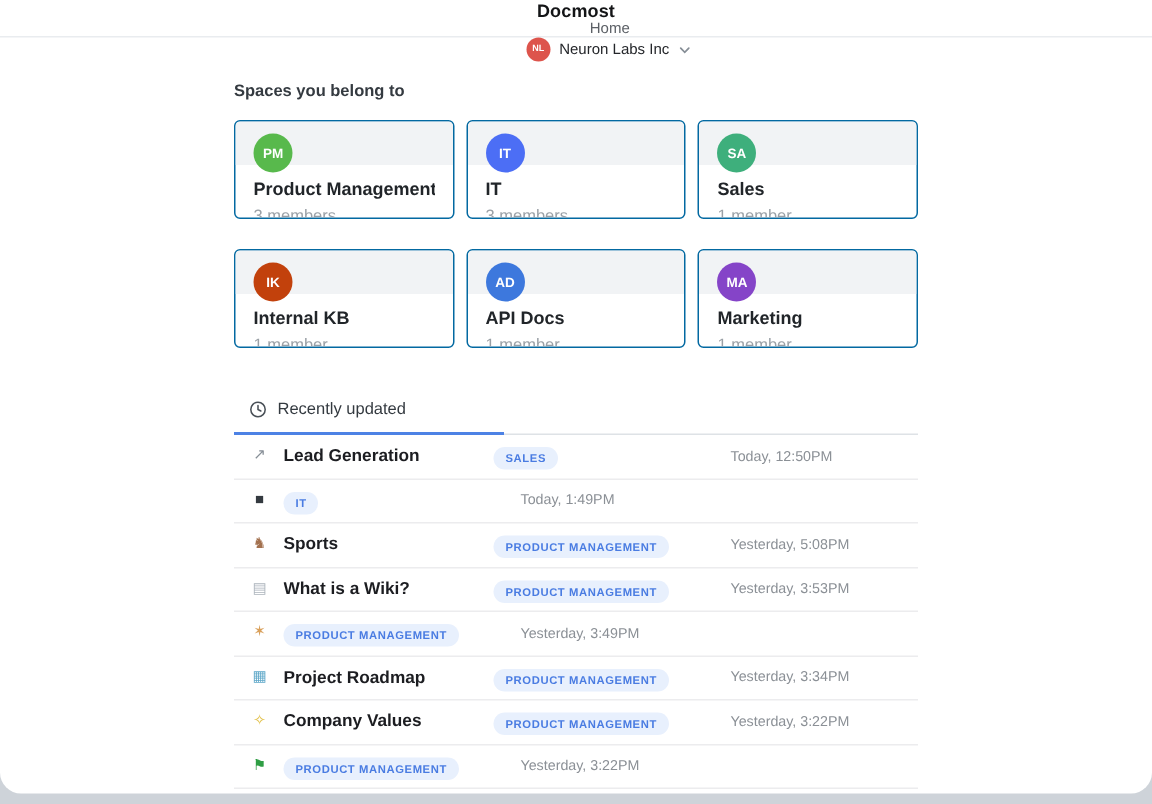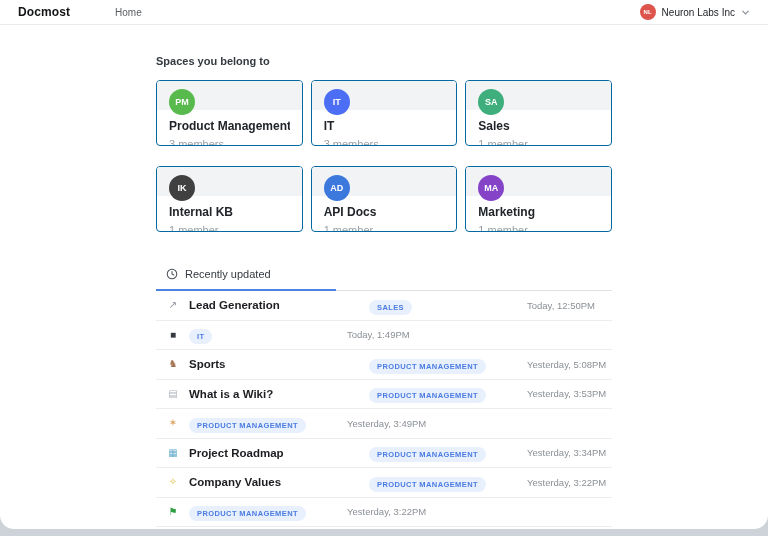--- a/index.html
+++ b/index.html
@@ -6,21 +6,21 @@
   html,body { width:768px; height:536px; }
   body {
     font-family:"Liberation Sans","DejaVu Sans",sans-serif;
     background:#ced3d9;
     color:#1a1b1e;
     overflow:hidden;
   }
   .sheet { background:#ffffff; width:768px; height:529px; border-radius:0 0 14px 14px; overflow:hidden; }
 
   
-  .navbar { height:25px; display:flex; align-items:center; padding:0 18px; border-bottom:1px solid #e9ecef; background:#fff; }
+  .navbar { height:25px; display:flex; align-items:center; padding:0 18px; border-bottom:1px solid #e9ecef; background:#fff;flex-direction:column; }
   .logo { font-size:12px; font-weight:700; color:#141517; letter-spacing:.1px; cursor:pointer; }
   .nav-links { margin-left:45px; display:flex; gap:18px; }
   .nav-link { font-size:10px; color:#5c6066; cursor:pointer; }
   .nav-spacer { flex:1; }
   .workspace { display:flex; align-items:center; gap:6px; cursor:pointer;padding-left:44px; }
   .ws-avatar { width:16px; height:16px; border-radius:50%; color:#fff; font-size:6px; font-weight:700; display:flex; align-items:center; justify-content:center; }
   .ws-name { font-size:10px; font-weight:500; color:#24262a; }
   .chev { display:flex; align-items:center; }
 
   
@@ -37,21 +37,21 @@
 
   
   .tabs { margin-top:34px; border-bottom:1px solid #dee2e6; }
   .tab { display:inline-flex; align-items:center; gap:7px; width:180px; padding:0 0 9px 10px; border-bottom:2px solid #4d82e5; margin-bottom:-1px; cursor:pointer; }
   .tab-label { font-size:11px; font-weight:500; color:#343a40; }
   .clock { display:flex; align-items:center; }
 
   .rows { }
   .row { display:flex; align-items:center; height:29.5px; border-bottom:1px solid #ececee; cursor:pointer; }
   .row-icon { width:20px; margin-left:7px; margin-right:6px; font-size:10px; line-height:1; text-align:center; flex:none; }
-  .row-title { width:180px; flex:none; font-size:11.5px; font-weight:600; color:#1c1d21; white-space:nowrap; overflow:hidden; }
+  .row-title { width:140px; flex:none; font-size:11.5px; font-weight:600; color:#1c1d21; white-space:nowrap; overflow:hidden; }
   .row-badge-zone { width:158px; flex:none; }
   .badge { display:inline-block; background:#e8f0fd; color:#4a7ce2; font-size:7.5px; font-weight:700; letter-spacing:.4px; padding:3px 8px; border-radius:10px; white-space:nowrap; }
   .row-time { flex:1; font-size:9.5px; color:#8b9096; white-space:nowrap; }
 </style>
 </head>
 <body>
 
 <div class="sheet">
 
   <div class="navbar">
@@ -89,21 +89,21 @@
         <div class="card-members">3 members</div>
       </div>
       <div class="card">
         <div class="card-band"></div>
         <div class="card-avatar" style="background: rgb(62, 175, 124);">SA</div>
         <div class="card-name">Sales</div>
         <div class="card-members">1 member</div>
       </div>
       <div class="card">
         <div class="card-band"></div>
-        <div class="card-avatar" style="background: #404040;">IK</div>
+        <div class="card-avatar" style="background: #c2410c;">IK</div>
         <div class="card-name">Internal KB</div>
         <div class="card-members">1 member</div>
       </div>
       <div class="card">
         <div class="card-band"></div>
         <div class="card-avatar" style="background: rgb(61, 120, 221);">AD</div>
         <div class="card-name">API Docs</div>
         <div class="card-members">1 member</div>
       </div>
       <div class="card">

